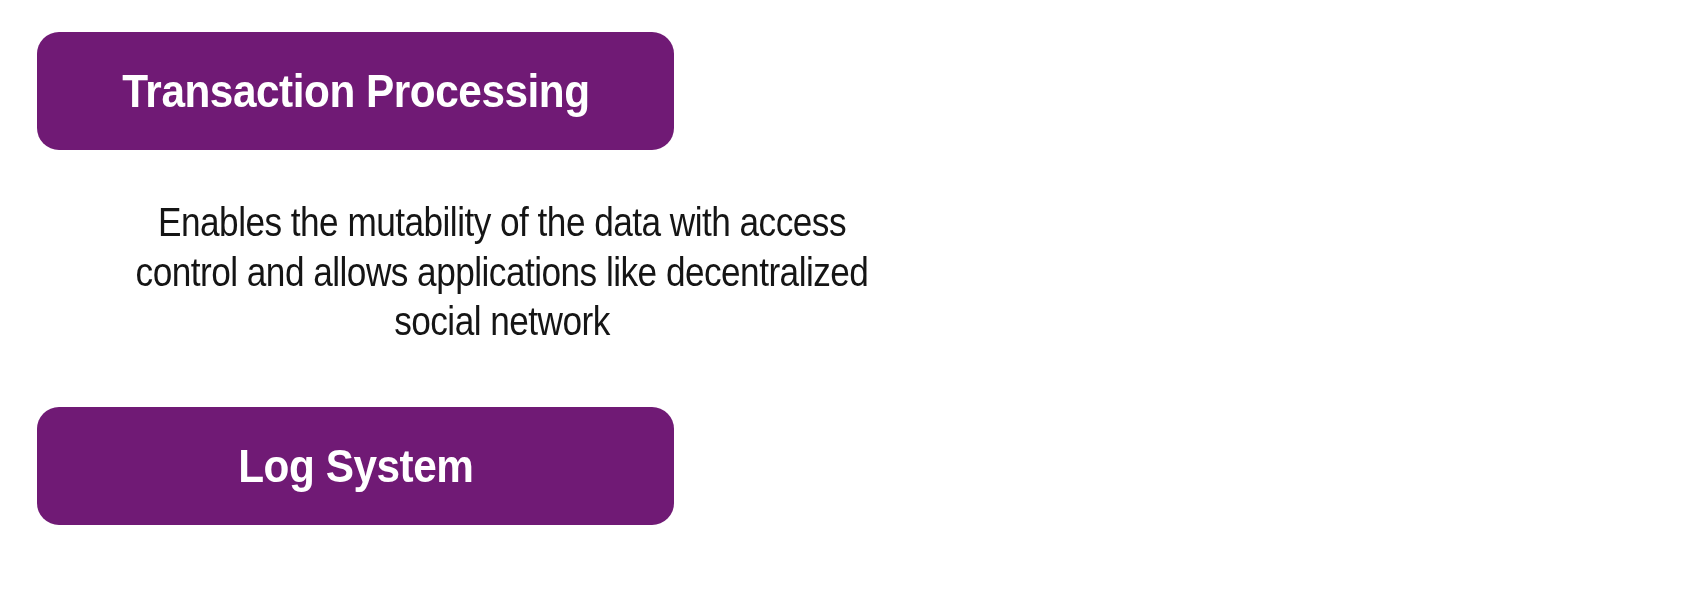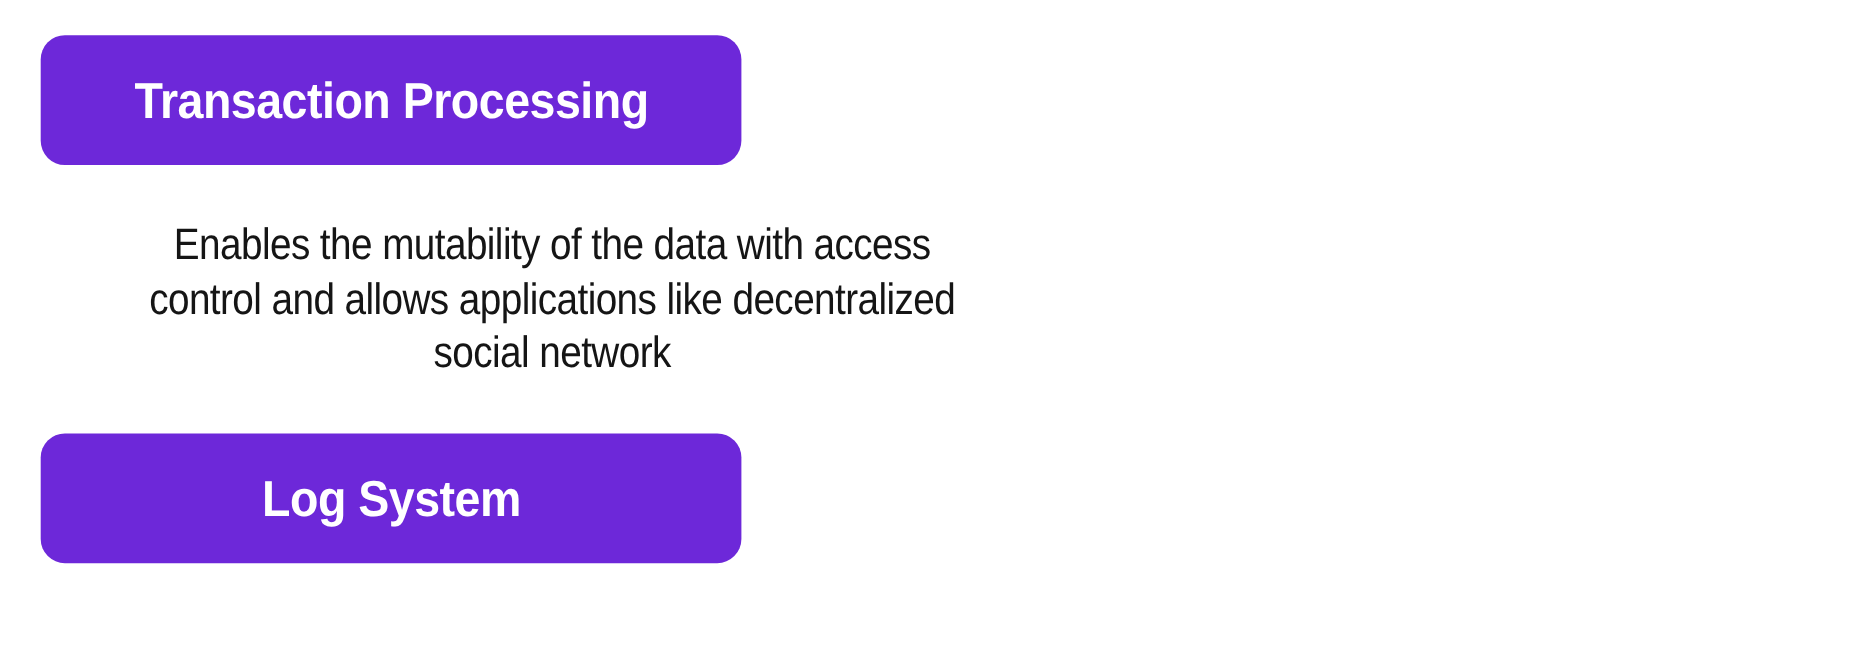--- a/index.html
+++ b/index.html
@@ -39,21 +39,21 @@
     display: flex;
     align-items: center;
     justify-content: flex-start;
   }
 
   .node-box {
     position: relative;
     margin-left: 37px;
     width: 637px;
     height: 118px;
-    background: #6d28d9;
+    background: #701a75;
     border-radius: 22px;
     display: flex;
     align-items: center;
     justify-content: center;
     box-sizing: border-box;
   }
 
   .node-label {
     color: #ffffff;
     font-family: "Liberation Sans", sans-serif;
@@ -87,21 +87,21 @@
     font-size: 40px;
     line-height: 1.24;
     letter-spacing: -0.6px;
     transform: scaleX(0.88);
     transform-origin: center center;
   }
 
   
   #row-1 { top: 32px;  height: 118px; }
   #row-2 { top: 213px; height: 119px; }
-  #row-3 { top: 394px; height: 118px; }
+  #row-3 { top: 407px; height: 118px; }
 </style>
 </head>
 <body>
 
 <div id="diagram">
 
   <div class="row" id="row-1">
     <div class="box-col">
       <div class="node-box">
         <span class="node-label">Transaction Processing</span>

